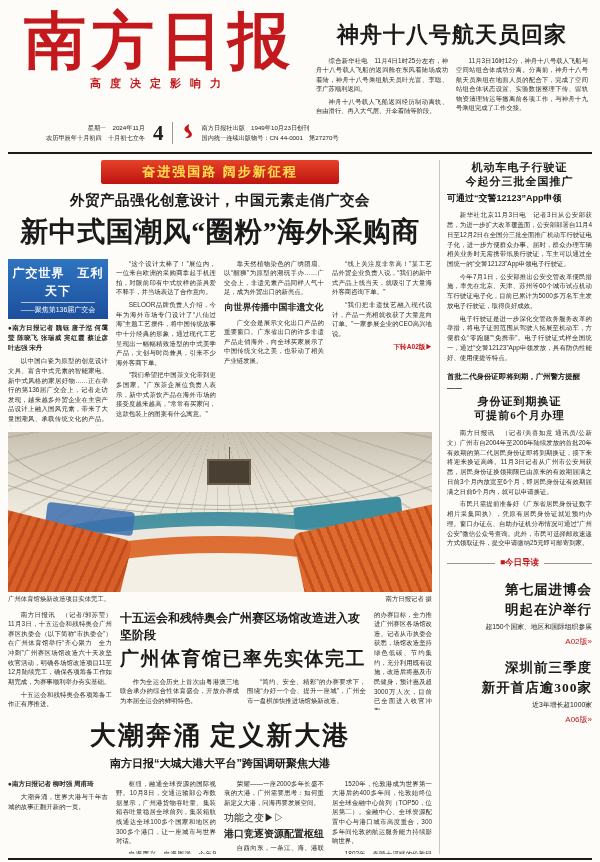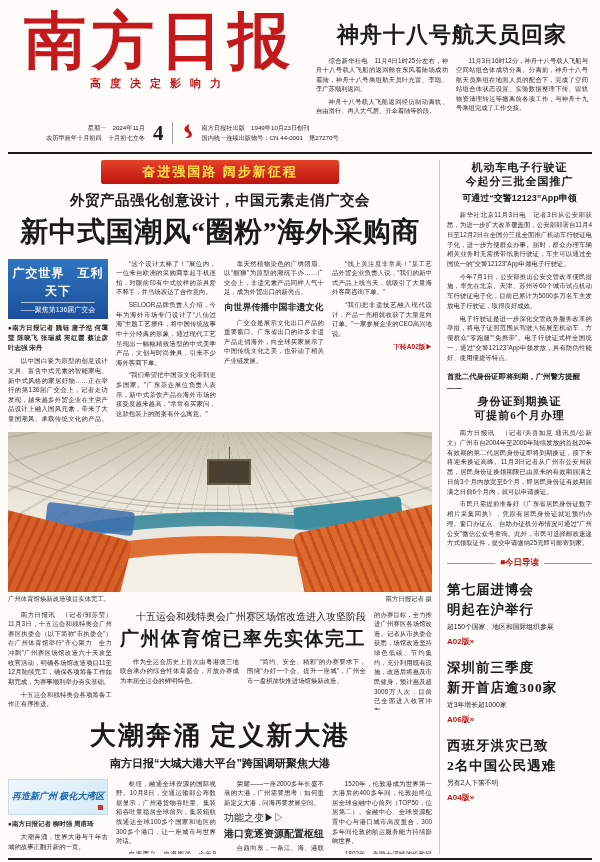--- a/index.html
+++ b/index.html
@@ -73,21 +73,21 @@
   .block-teal{position:absolute;right:7%;top:44%;width:108px;height:22px;transform:rotate(-6deg);
               background:#3d8d9e;border-radius:4px;}
   .scoreboard{position:absolute;left:47%;top:17%;width:40px;height:22px;background:#4a3f33;
               border:2px solid #6b5d4a;}
   .scoreboard::before{content:"";position:absolute;left:50%;top:-14px;width:1px;height:14px;background:#6b5d4a;}
   .caption{display:flex;justify-content:space-between;font-size:6.4px;margin-top:3px;color:#333;}
   
   .gym{display:flex;gap:8px;margin-top:6px;height:100px;overflow:hidden;}
   .gym-left{width:104px;font-size:6.4px;line-height:1.5;text-align:justify;color:#2b2b29;}
   .gym-center{flex:1;}
-  .gym-kicker{text-align:right;font-weight:normal;font-size:10px;}
+  .gym-kicker{text-align:left;font-weight:bold;font-size:12px;}
   .gym-headline{text-align:center;font-family:"Liberation Serif",serif;font-weight:bold;
                 font-size:19px;letter-spacing:1.5px;margin-top:2px;}
   .gym-cols{display:flex;gap:8px;margin-top:5px;}
   .gym-cols .col{flex:1;font-size:6.4px;line-height:1.5;text-align:justify;color:#2b2b29;}
   .gym-right{width:58px;font-size:6.4px;line-height:1.5;text-align:justify;color:#2b2b29;}
   
   .port{margin-top:8px;}
   .port-headline{text-align:center;font-family:"Liberation Serif",serif;font-weight:bold;
                  font-size:26px;letter-spacing:2px;}
   .port-subhead{text-align:center;font-size:11px;font-weight:bold;margin-top:3px;}
@@ -95,32 +95,32 @@
   .port-logo{height:34px;background:linear-gradient(135deg,#eef6fc,#d5eaf7);border:1px solid #c5dcee;
              display:flex;align-items:center;justify-content:center;margin-bottom:4px;position:relative;}
   .port-logo-text{color:#1565a9;font-weight:bold;font-style:italic;font-size:9px;
                   font-family:"Liberation Serif",serif;}
   .port-seal{width:5px;height:5px;background:#d0342c;position:absolute;right:4px;bottom:4px;}
   .port-ch-arrow{font-weight:normal;font-size:10px;text-indent:0;margin-bottom:1px;}
   .port-ch{font-weight:bold;font-size:10px;text-indent:0;margin-bottom:2px;}
   
   .el-headline{font-family:"Liberation Serif",serif;font-weight:bold;font-size:11px;
                text-align:center;line-height:1.35;letter-spacing:1px;}
-  .el-subhead{text-align:center;font-size:9px;font-weight:bold;margin-top:3px;}
+  .el-subhead{text-align:left;font-size:9px;font-weight:bold;margin-top:3px;}
   .rc-body{font-size:6.4px;line-height:1.52;text-align:justify;margin-top:5px;color:#2b2b29;}
   .id-kicker{font-size:7.4px;font-weight:bold;margin-top:9px;line-height:1.5;}
   .guide{margin-top:9px;}
   .guide-label{display:flex;align-items:center;gap:5px;}
   .gl-line{flex:1;height:1px;background:#9a978f;}
   .gl-text{color:#c3191c;font-weight:bold;font-size:8.5px;}
-  .guide-item{text-align:left;margin-top:11px;}
+  .guide-item{text-align:right;margin-top:11px;}
   .gi-line{font-size:13.5px;font-weight:bold;font-family:"Liberation Serif",serif;
            line-height:1.45;letter-spacing:1px;}
   .gi-sub{font-size:6.8px;margin-top:3px;color:#222;}
-  .gi-page{font-size:8px;color:#c3191c;font-weight:bold;margin-top:4px;cursor:pointer;}
+  .gi-page{font-size:8px;color:#c3191c;font-weight:normal;margin-top:4px;cursor:pointer;}
   
   .footer-rule{height:2px;background:#1c1c1c;margin:4px 8px 0;}
   .logo-svg{width:13px;height:18px;}
 </style>
 </head>
 <body>
 
 <div class="page">
 
   <div class="header">
@@ -238,24 +238,20 @@
           <p class="noindent">的办赛目标，全力推进广州赛区各场馆改造。记者从市执委会获悉，场馆改造坚持绿色低碳、节约集约，充分利用既有设施，改造后将惠及市民健身，预计惠及超3000万人次，目前已全面进入收官冲刺。</p>
 
         </div>
       </div>
 
       <div class="port">
         <div class="port-headline">大潮奔涌 定义新大港</div>
         <div class="port-subhead">南方日报“大城大港大平台”跨国调研聚焦大港</div>
         <div class="cols4 port-cols">
           <div class="col">
-            <div class="port-logo">
-              <span class="port-logo-text">再造新广州 极化大湾区</span>
-              <span class="port-seal"></span>
-            </div>
             <p class="byline">●南方日报记者 柳时强 周甫琦</p>
             <p>大潮奔涌，世界大港与千年古城的故事正翻开新的一页。</p>
 
           </div>
           <div class="col">
             <p>枢纽，融通全球资源的国际视野。10月8日，交通运输部公布数据显示，广州港货物吞吐量、集装箱吞吐量稳居全球前列，集装箱航线通达全球100多个国家和地区的300多个港口，让一座城市与世界对话。</p>
             <p>向海而兴，向海图强。今年9月，南方日报“大城大港大平台”调研组赴欧洲实地调研，探寻“大港”与城市共生共荣的世界经验，为广州港的转型升级寻找参照。</p>
 
           </div>
           <div class="col">
@@ -317,25 +313,19 @@
           <div class="gi-page">A02版»</div>
         </div>
 
         <div class="guide-item">
           <div class="gi-line">深圳前三季度</div>
           <div class="gi-line">新开首店逾300家</div>
           <div class="gi-sub">近3年增长超1000家</div>
           <div class="gi-page">A06版»</div>
         </div>
 
-        <div class="guide-item">
-          <div class="gi-line">西班牙洪灾已致</div>
-          <div class="gi-line">2名中国公民遇难</div>
-          <div class="gi-sub">另有2人下落不明</div>
-          <div class="gi-page">A04版»</div>
-        </div>
       </div>
     </div>
   </div>
 
   <div class="footer-rule"></div>
 
 </div>
 
 </body></html>

